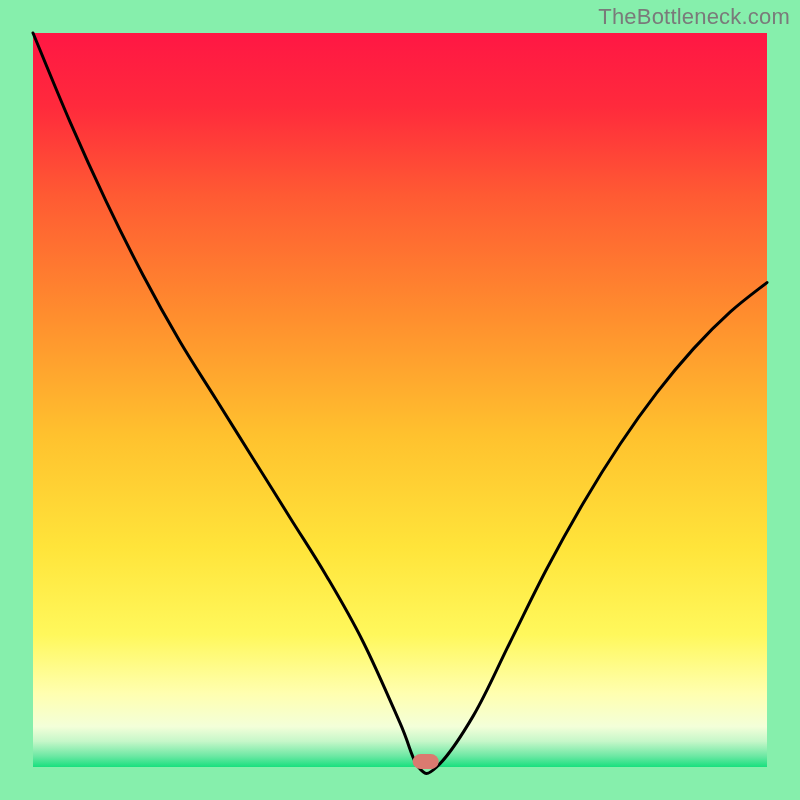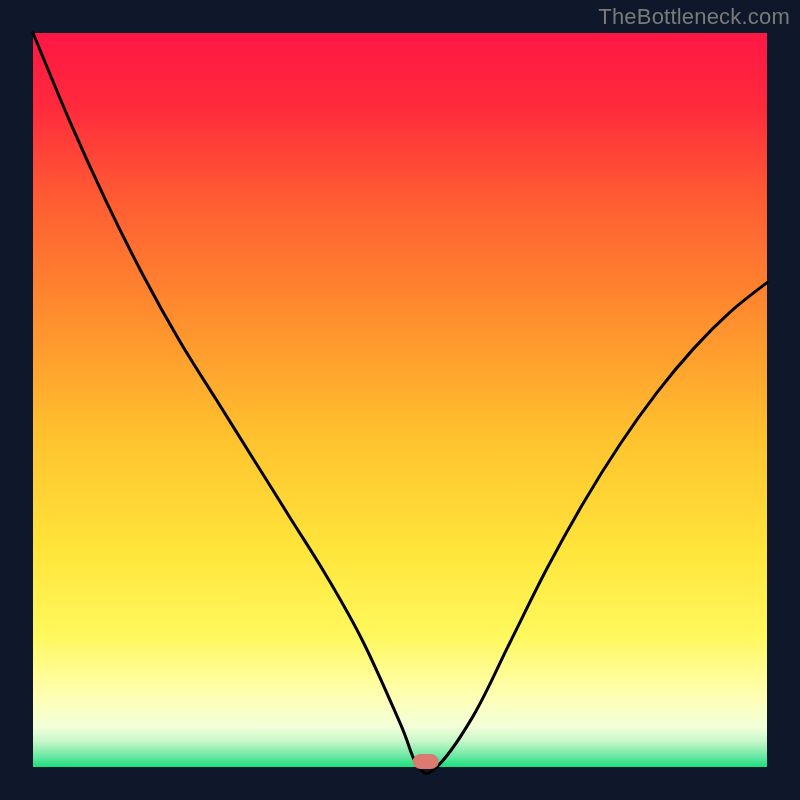--- a/index.html
+++ b/index.html
@@ -8,21 +8,21 @@
     width: 800px;
     height: 800px;
     overflow: hidden;
     background: #000;
     font-family: Arial, Helvetica, sans-serif;
   }
   .frame {
     position: relative;
     width: 800px;
     height: 800px;
-    background: #0f172a;
+    background: #86efac;
   }
   .watermark {
     position: absolute;
     top: 4px;
     right: 10px;
     color: #7a7a7a;
     font-size: 22px;
     font-weight: 400;
     letter-spacing: 0.2px;
     z-index: 5;

